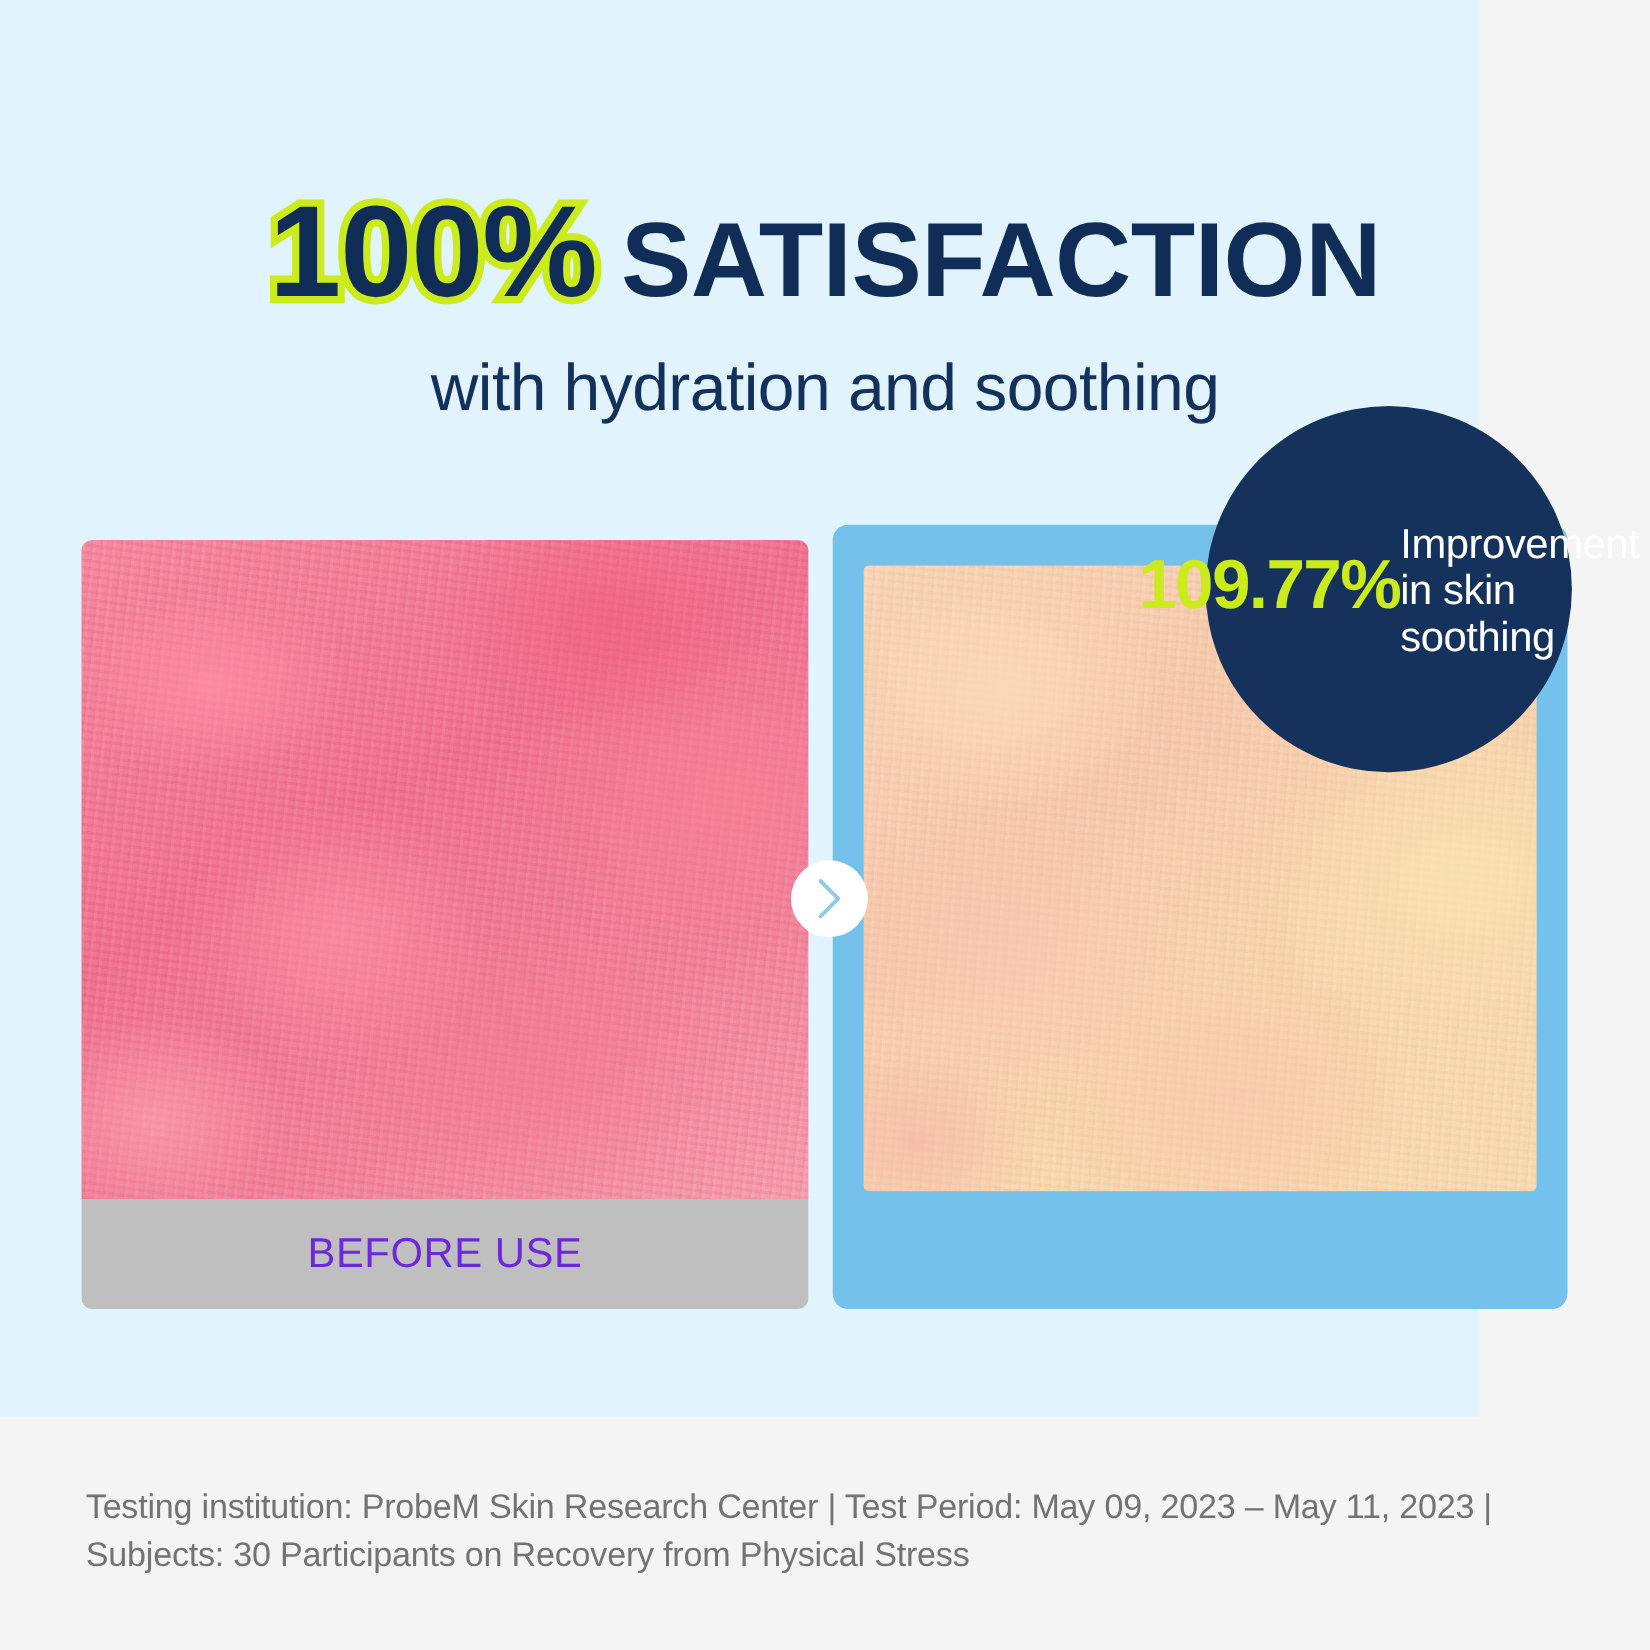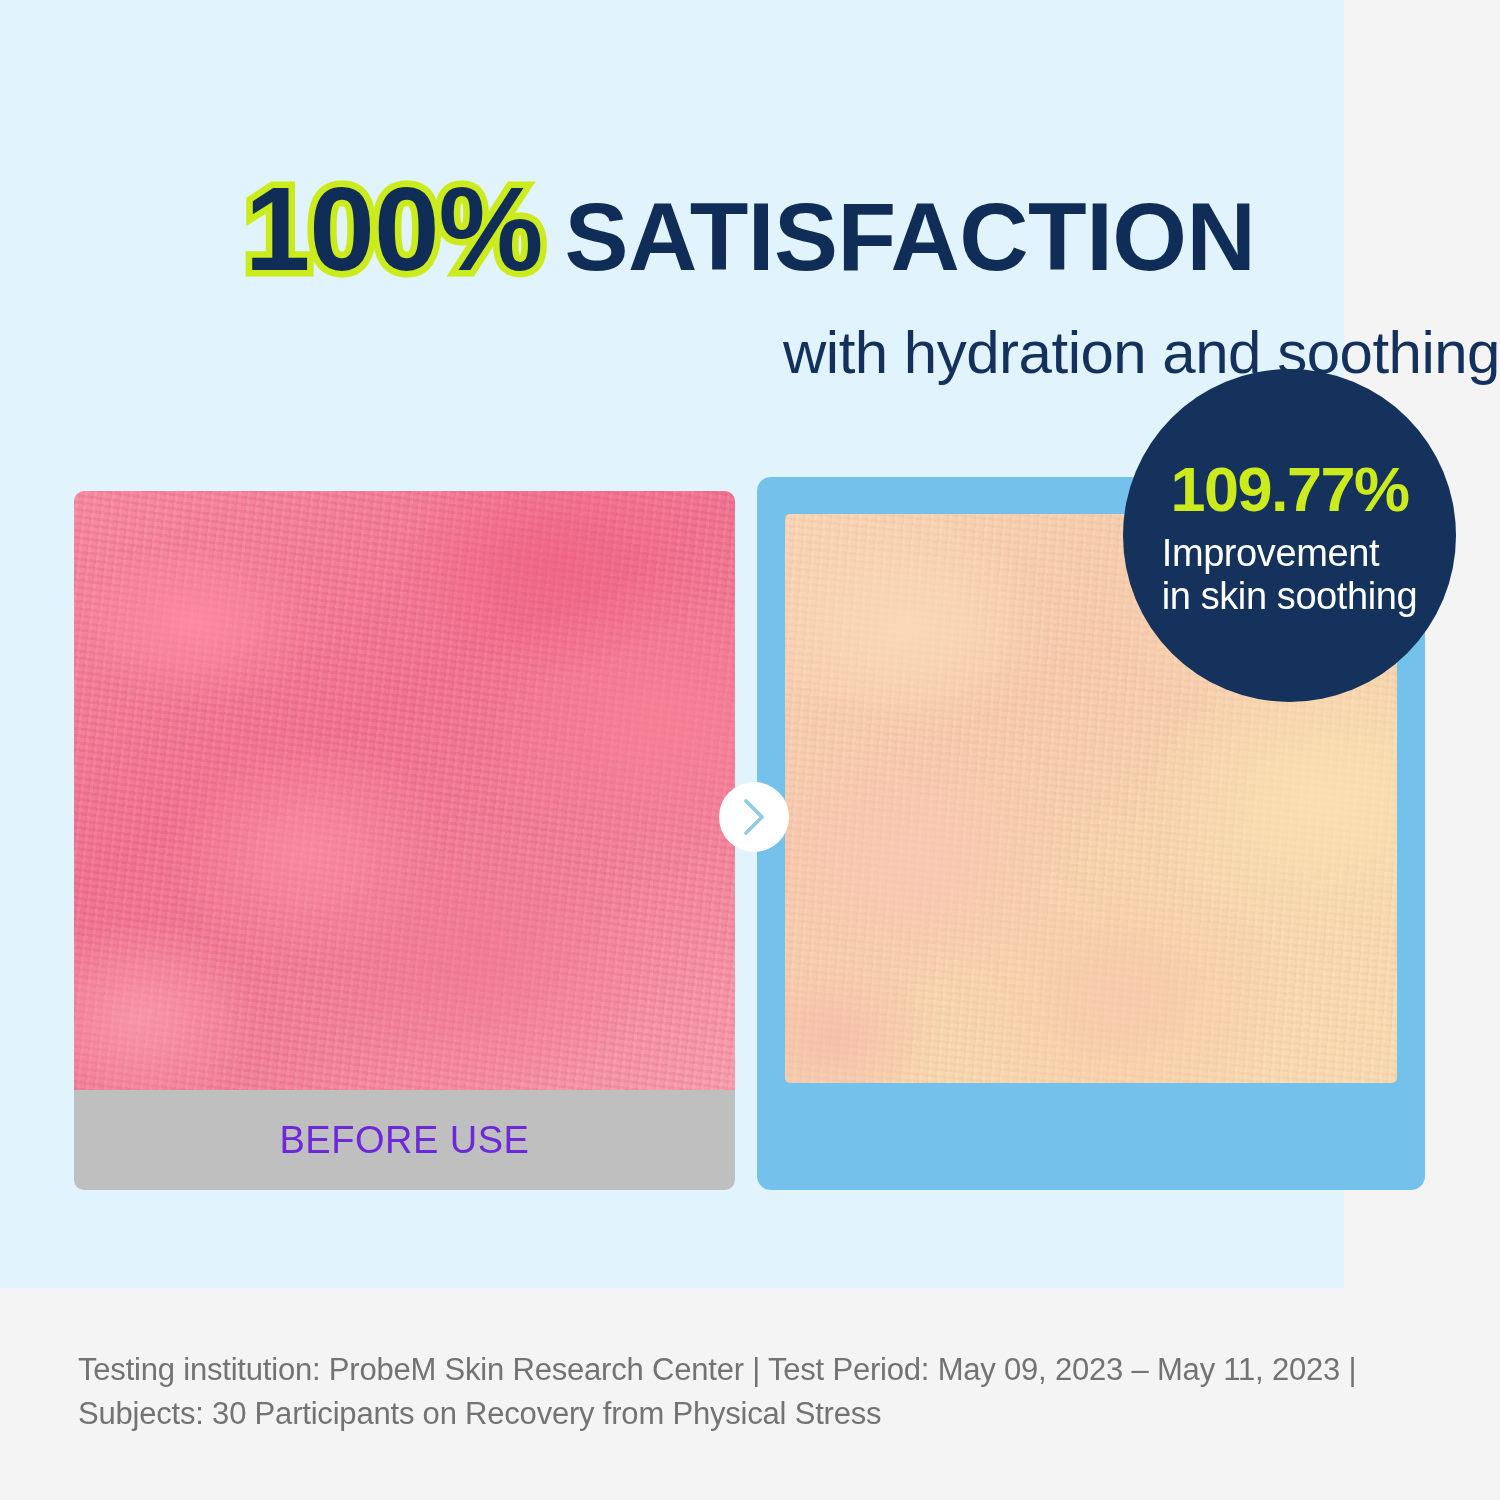--- a/index.html
+++ b/index.html
@@ -54,21 +54,21 @@
     color: #0f2d56;
     margin-left: 22px;
     vertical-align: baseline;
   }
 
   .subheadline {
     position: absolute;
     left: 0;
     top: 318px;
     width: 1500px;
-    text-align: right;
+    text-align: center;
     font-size: 60px;
     font-weight: normal;
     color: #13315c;
     letter-spacing: -0.5px;
     white-space: nowrap;
   }
 
   
   .panel-before {
     position: absolute;
@@ -176,29 +176,28 @@
     align-items: center;
     justify-content: center;
     z-index: 5;
   }
 
   .arrow-btn svg { display: block; }
 
   
   .badge {
     position: absolute;
-    left: 1123px;
+    left: 1096px;
     top: 369px;
     width: 333px;
     height: 333px;
     border-radius: 50%;
     background: #14325c;
     z-index: 10;
     display: flex;
-    flex-direction: column;
     align-items: center;
     justify-content: center;
     padding-top: 4px;
   }
 
   .badge-value {
     color: #cbeb1c;
     font-size: 63px;
     font-weight: bold;
     letter-spacing: -1.5px;

